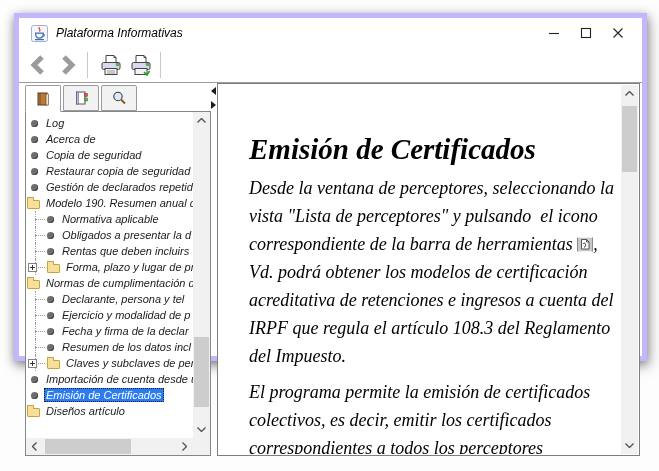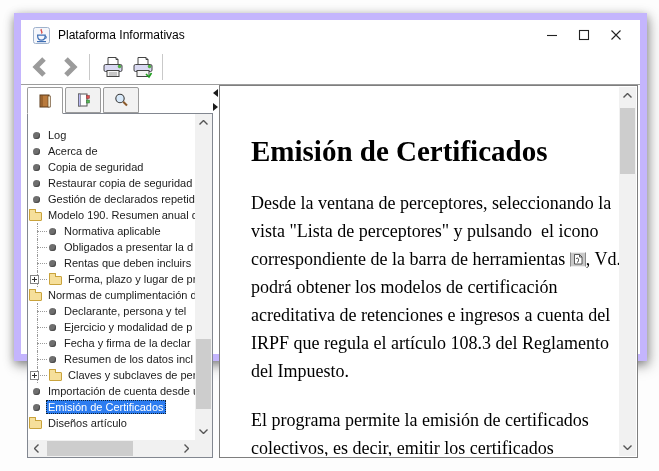--- a/index.html
+++ b/index.html
@@ -1,22 +1,22 @@
 <!DOCTYPE html>
 <html><head>
 <meta charset="utf-8">
 <style>
   * { margin:0; padding:0; box-sizing:border-box; }
   html,body { background:#ffffff; font-family:"Liberation Sans", sans-serif; }
   .stage { position:relative; width:659px; height:471px; overflow:hidden; background:#fdfdfd; }
 
   
   .window { position:absolute; left:14px; top:13px; width:633px; height:348px;
-            background:#fff; border:7px solid #c4b5fd;
-            box-shadow: 0 3px 9px rgba(0,0,0,.38), 3px 5px 14px rgba(0,0,0,.22); }
+            background:#fff; border:5px solid #c4b5fd;
+            box-shadow: 0 3px 9px rgba(0,0,0,.38), 3px 5px 14px rgba(0,0,0,.22); font-style: italic; }
 
   
   .titlebar { position:absolute; left:0; top:0; right:0; height:30px; background:#fff;
               display:flex; align-items:center; }
   .app-icon { width:17px; height:17px; margin-left:12px; flex:0 0 auto; }
   .title-text { margin-left:8px; font-size:12px; color:#000; }
   .win-controls { margin-left:auto; display:flex; align-items:center; height:100%; }
   .win-btn { width:32px; height:100%; display:flex; align-items:center; justify-content:center; cursor:default; }
   .win-btn svg { display:block; }
 
@@ -33,21 +33,21 @@
 
   
   .tabs { position:absolute; left:6px; top:2px; height:27px; display:flex; }
   .tab { width:36px; height:26px; border:1px solid #9b9b9b; background:#f2f2f2;
          display:flex; align-items:center; justify-content:center; margin-right:2px;
          border-radius:2px 2px 0 0; }
   .tab.selected { background:#fff; height:27px; border-bottom:1px solid #fff; position:relative; z-index:2; }
 
   .treebox { position:absolute; left:6px; top:28px; width:186px; height:345px;
              border:1px solid #828790; background:#fff; }
-  .tree-viewport { position:absolute; left:0; top:0; right:17px; bottom:17px; overflow:hidden; padding-top:13px;text-align:right; }
+  .tree-viewport { position:absolute; left:0; top:0; right:17px; bottom:17px; overflow:hidden; padding-top:3px;text-align:right; }
 
   .tree-row { position:relative; height:16px; display:flex; align-items:center;
               white-space:nowrap; font-size:11px; color:#1b1b1b; cursor:default; }
   .tree-row .tlabel { padding:1px 2px; }
   .tree-row.sel .tlabel { background:#2c7cf0; color:#fff; outline:1px dotted #10202c; outline-offset:-1px; }
 
   .ticon.bullet { flex:0 0 auto; width:7px; height:7px; border-radius:50%; background:#6e6e6e;
                   box-shadow: inset -1px -1px 0 #4c4c4c; margin:0 6px 0 5px; }
   .ticon.folder { flex:0 0 auto; width:13px; height:9px; background:#f6df9a; border:1px solid #c9a33c;
                   border-radius:1px; position:relative; margin:3px 4px 0 1px; }
@@ -79,21 +79,21 @@
   .tri-left  { top:4px;  border-top:4px solid transparent; border-bottom:4px solid transparent; border-right:5px solid #1a1a1a; }
   .tri-right { top:18px; border-top:4px solid transparent; border-bottom:4px solid transparent; border-left:5px solid #1a1a1a; }
 
   
   .contentbox { position:absolute; left:198px; top:0; right:2px; height:373px;
                 border:1px solid #7e7e7e; background:#fff; }
   .doc { position:absolute; left:1px; top:0; right:18px; bottom:1px; overflow:hidden;
          background:#fff; padding:48px 4px 0 30px;
          font-family:"Liberation Serif", serif; color:#000; }
   .doc h1 { font-size:29px; font-weight:bold; line-height:34px; font-family:"Liberation Serif", serif; }
-  .doc .p { font-size:18px; line-height:28px; width:376px; margin-top:21px; white-space:pre-wrap; }
+  .doc .p { font-size:18px; line-height:28px; width:376px; margin-top:8px; white-space:pre-wrap; }
   .inline-ico { display:inline-block; width:16px; height:15px; vertical-align:-2px; }
   .content-vscroll { position:absolute; top:1px; right:1px; bottom:1px; width:17px; background:#f1f1f1; }
 </style>
 </head>
 <body>
 
 <div class="stage">
   <div class="window">
 
     <div class="titlebar">

